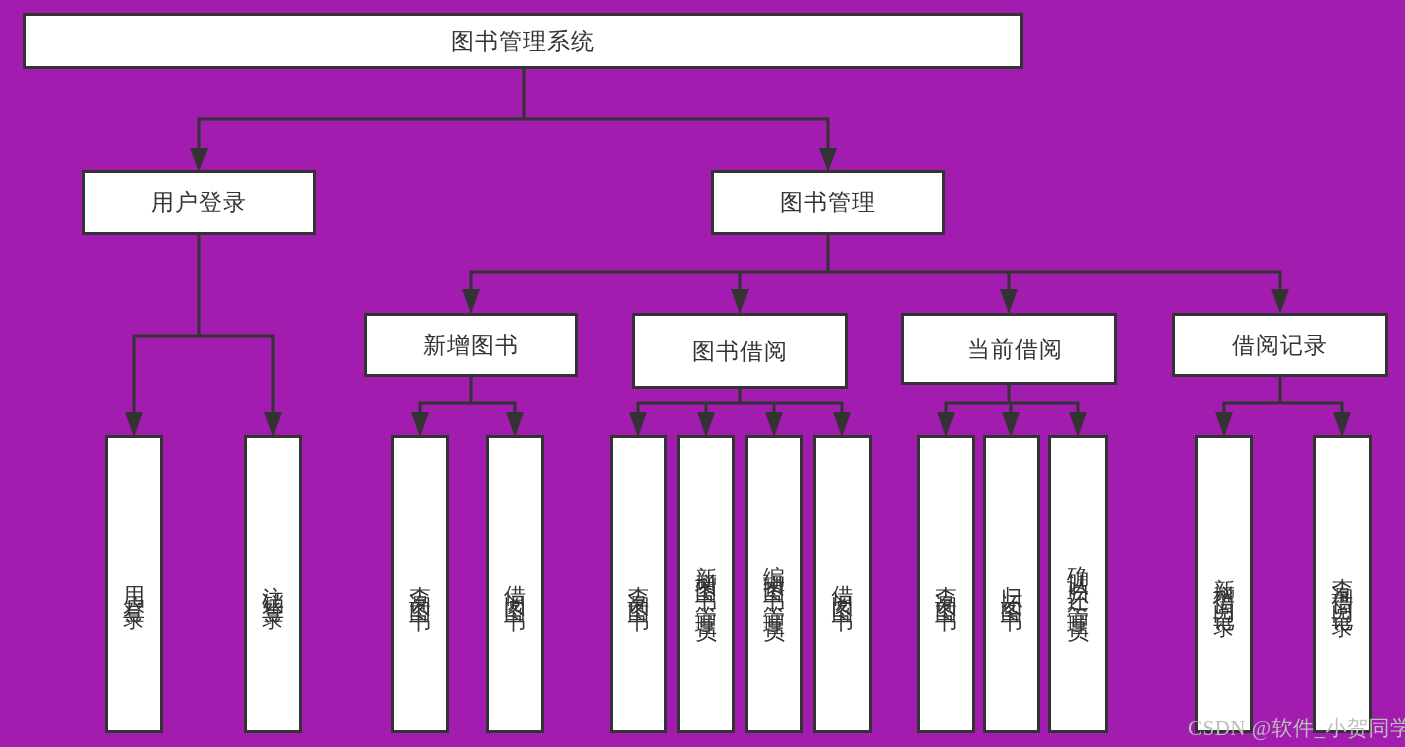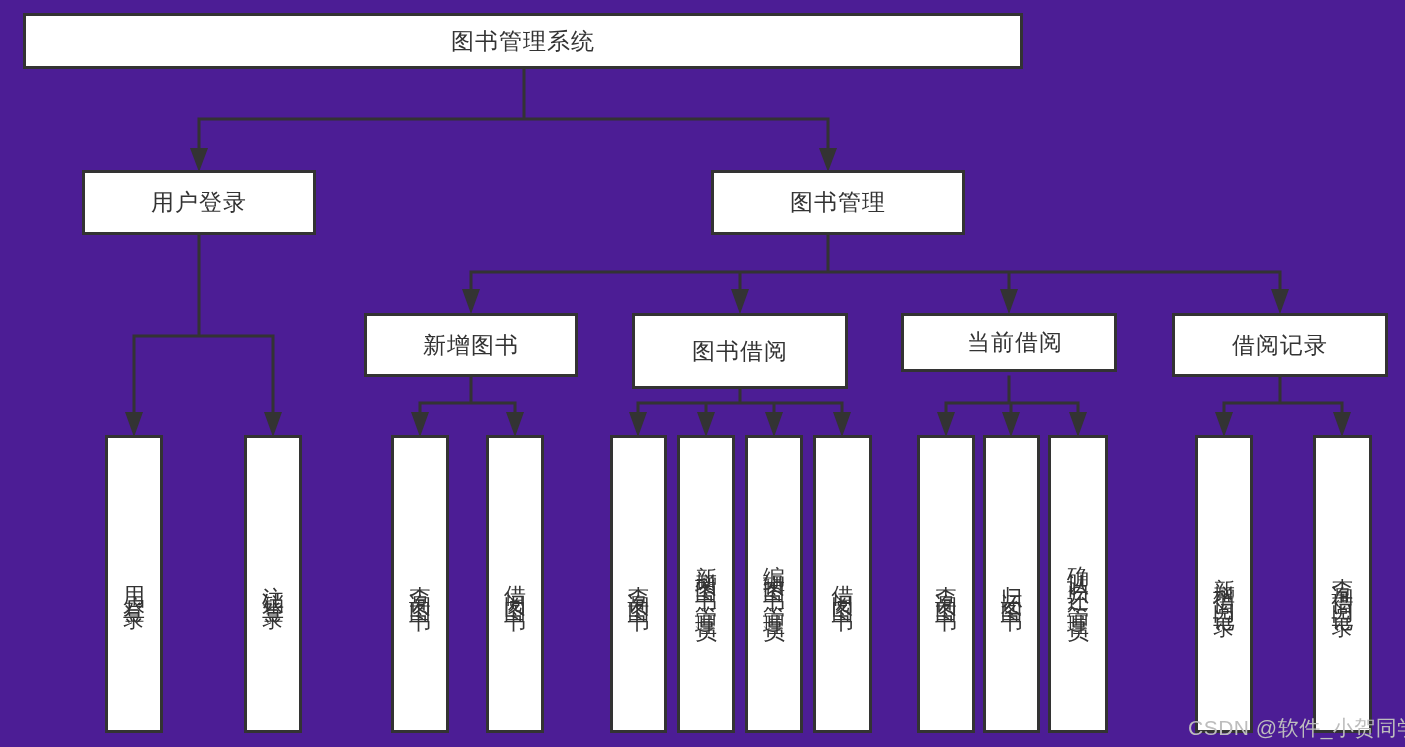--- a/index.html
+++ b/index.html
@@ -1,20 +1,20 @@
 <!DOCTYPE html>
 <html><head>
 <meta charset="utf-8">
 <style>
   html,body{margin:0;padding:0;background:#ffffff;}
   #stage{
     position:relative;
     width:1405px;height:747px;
-    background:#4c1d95;
-    font-family:Liberation Sans, sans-serif;
+    background:#a21caf;
+    font-family:Liberation Serif, serif;
     overflow:hidden;
   }
   #connectors{position:absolute;left:0;top:0;width:1405px;height:747px;}
   .node{
     position:absolute;
     box-sizing:border-box;
     border:3px solid #333333;
     background:#ffffff;
     color:#333333;
     display:flex;
@@ -92,25 +92,25 @@
       <polygon points="1069,412 1087,412 1078,437"></polygon>
 
       <polygon points="1215,412 1233,412 1224,437"></polygon>
       <polygon points="1333,412 1351,412 1342,437"></polygon>
     </g>
   </svg>
 
   <div class="node h" style="left:23px;top:13px;width:1000px;height:56px;">图书管理系统</div>
 
   <div class="node h" style="left:82px;top:170px;width:234px;height:65px;">用户登录</div>
-  <div class="node h" style="left:711px;top:170px;width:254px;height:65px;">图书管理</div>
+  <div class="node h" style="left:711px;top:170px;width:234px;height:65px;">图书管理</div>
 
   <div class="node h" style="left:364px;top:313px;width:214px;height:64px;">新增图书</div>
   <div class="node h" style="left:632px;top:313px;width:216px;height:76px;text-align:right;">图书借阅</div>
-  <div class="node h" style="left:901px;top:313px;width:216px;height:59px;padding-left:12px;">当前借阅</div>
+  <div class="node h" style="left:901px;top:313px;width:216px;height:72px;padding-left:12px;">当前借阅</div>
   <div class="node h" style="left:1172px;top:313px;width:216px;height:64px;">借阅记录</div>
 
   <div class="node v" style="left:105px;top:435px;width:58px;height:298px;">用户登录</div>
   <div class="node v" style="left:244px;top:435px;width:58px;height:298px;">注销登录</div>
 
   <div class="node v" style="left:391px;top:435px;width:58px;height:298px;">查询图书</div>
   <div class="node v" style="left:486px;top:435px;width:58px;height:298px;">借阅图书</div>
 
   <div class="node v" style="left:610px;top:435px;width:57px;height:298px;">查询图书</div>
   <div class="node v" style="left:677px;top:435px;width:58px;height:298px;">新增图书（管理员）</div>

